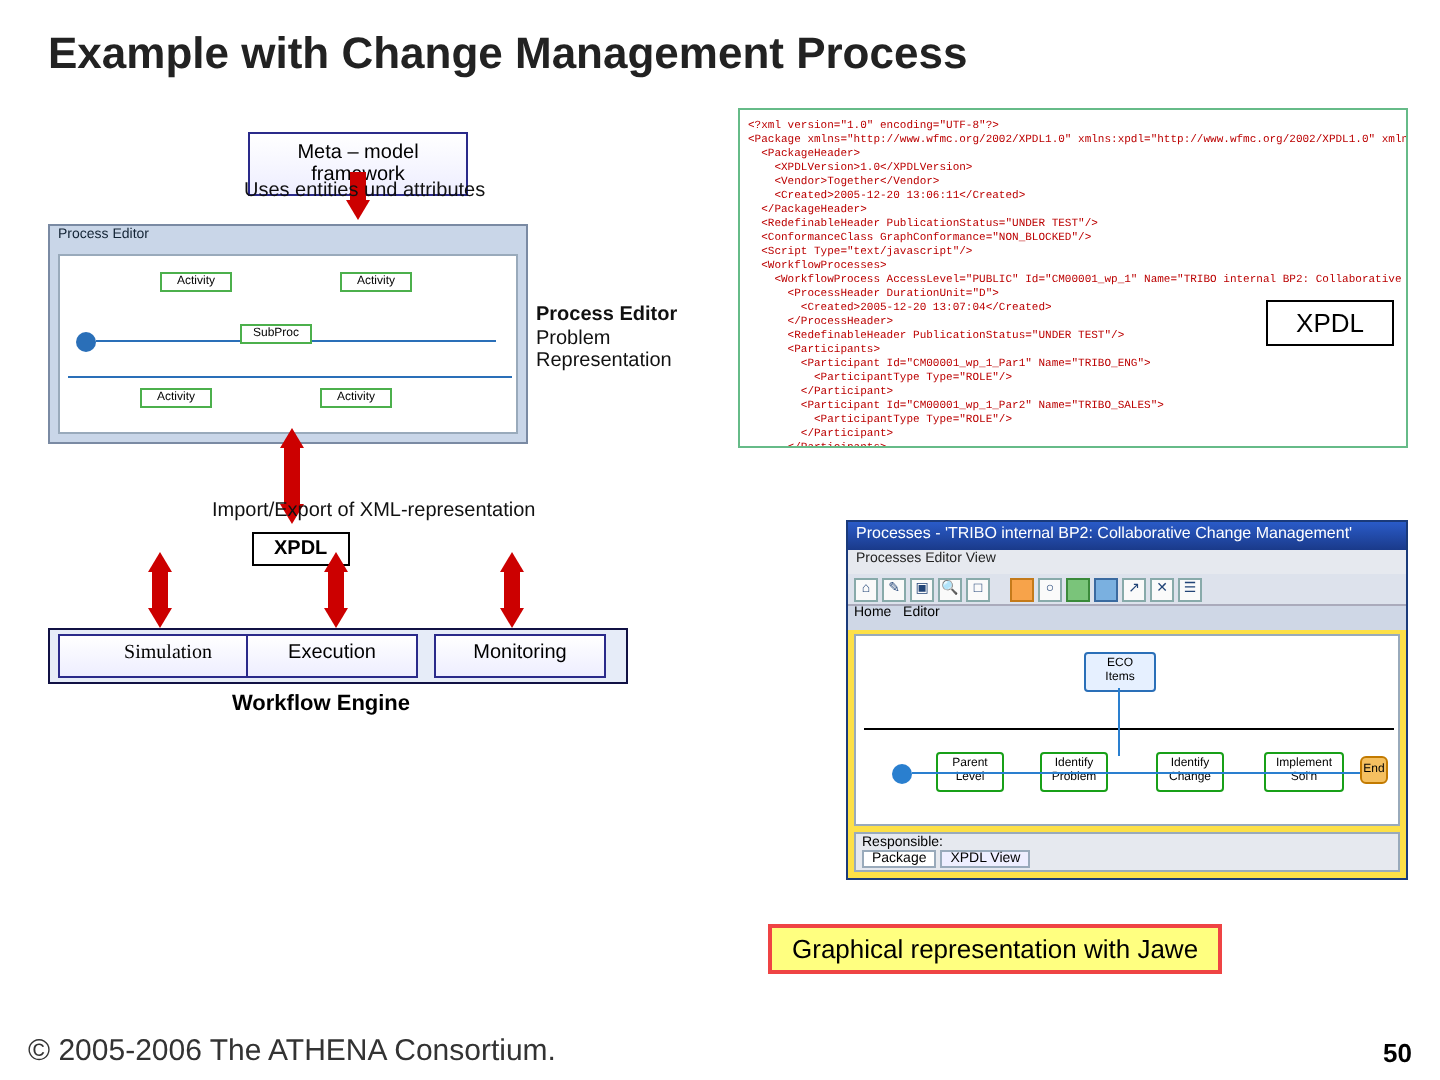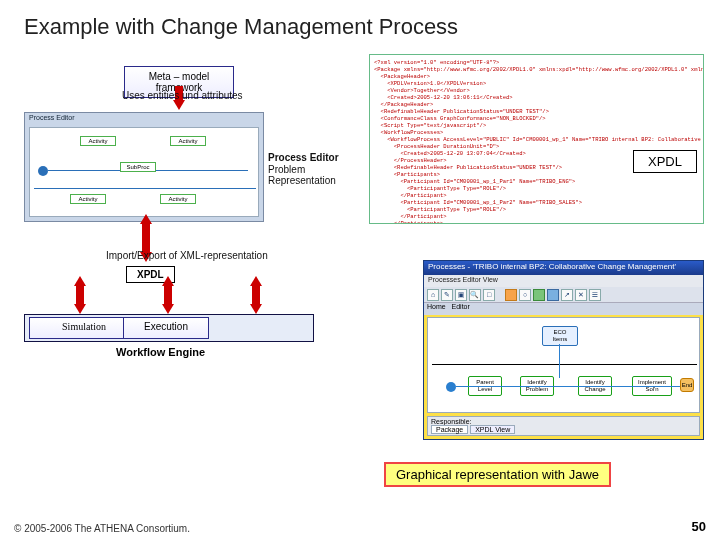--- a/index.html
+++ b/index.html
@@ -1,18 +1,18 @@
 <!DOCTYPE html>
 <html><head>
 <meta charset="utf-8">
 <style>
   * { box-sizing: border-box; margin: 0; padding: 0; }
   html, body { width: 720px; height: 540px; font-family: Arial, sans-serif; background: #fff; overflow: hidden; }
   .slide { position: relative; width: 720px; height: 540px; padding: 14px 24px 0 24px; }
-  .title { font-size: 22px; color: #222; font-weight: 400; margin-bottom: 14px; }
+  .title { font-size: 22px; color: #222; font-weight: 700; margin-bottom: 14px; }
   .content { position: relative; width: 100%; height: 450px; }
   .left-col { position: absolute; left: 0; top: 0; width: 330px; }
   .right-col { position: absolute; left: 345px; top: 0; width: 335px; }
 
   
   .dbox { border: 1px solid #2a2a8a; background: linear-gradient(#fff,#eef); text-align: center; font-size: 10px; padding: 4px 6px; position: absolute; }
   .arrow-down { position:absolute; width:0; height:0; border-left:6px solid transparent; border-right:6px solid transparent; }
   .arrow-red-down { border-top:10px solid #c00; }
   .arrow-red-up { border-bottom:10px solid #c00; }
   .vline-red { position:absolute; width:8px; background:#c00; }
@@ -51,21 +51,21 @@
   .win-status { position:absolute; left:3px; right:3px; bottom:3px; height:20px; background:#e6e9ef; border:1px solid #9ab; font-size:7px; padding:1px 3px; }
   .flow-box { position:absolute; border:1px solid #18a018; background:#fff; border-radius:2px; font-size:6px; text-align:center; padding:2px 3px; line-height:7px; }
   .flow-blue { position:absolute; background:#2a7fcf; width:10px; height:10px; border-radius:50%; }
   .flow-end { position:absolute; border:1px solid #c27a00; background:#f5c060; width:14px; height:14px; border-radius:3px; font-size:6px; text-align:center; line-height:12px; }
   .flow-line { position:absolute; height:1px; background:#2a7fcf; }
 
   
   .caption { position:absolute; left:360px; top:408px; background:#ffff80; border:2px solid #ef4444; font-size:13px; padding:3px 10px; }
 
   
-  .footer-left { position:absolute; left:14px; bottom:6px; font-size:10px; color:#333; }
+  .footer-left { position:absolute; left:14px; bottom:6px; font-size:15px; color:#333; }
   .footer-right { position:absolute; right:14px; bottom:6px; font-size:13px; font-weight:bold; color:#000;margin-top:28px; }
 </style>
 </head>
 <body>
 
 <div class="slide">
   <div class="title">Example with Change Management Process</div>
 
   <div class="content">
 
@@ -106,20 +106,21 @@
       <div class="vline-red" style="left:140px; top:232px; height:18px;"></div>
       <div class="arrow-down arrow-red-up" style="left:138px; top:222px;"></div>
       <div class="arrow-down arrow-red-down" style="left:138px; top:250px;"></div>
       <div class="vline-red" style="left:228px; top:232px; height:18px;"></div>
       <div class="arrow-down arrow-red-up" style="left:226px; top:222px;"></div>
       <div class="arrow-down arrow-red-down" style="left:226px; top:250px;"></div>
 
       <div class="engine-row" style="left:0; top:260px; width:290px; height:28px;">
         <div class="engine-cell" style="left:4px; width:110px;font-family:Liberation Serif, serif;">Simulation</div>
         <div class="engine-cell" style="left:98px; width:86px;">Execution</div>
+        <div class="engine-cell" style="left:192px; width:86px;">Monitoring</div>
       </div>
       <div class="engine-label" style="left:92px; top:292px;">Workflow Engine</div>
     </div>
 
     <div class="right-col">
       <div class="code-panel">
         <div class="code-text">&lt;?xml version="1.0" encoding="UTF-8"?&gt;
 &lt;Package xmlns="http://www.wfmc.org/2002/XPDL1.0" xmlns:xpdl="http://www.wfmc.org/2002/XPDL1.0" xmlns:xsi="http://www.w3.org/2001/XMLSchema-instance" Id="CM00001" Name="Process-ChangeManagement-00001" xsi:schemaLocation="http://…"&gt;
   &lt;PackageHeader&gt;
     &lt;XPDLVersion&gt;1.0&lt;/XPDLVersion&gt;

